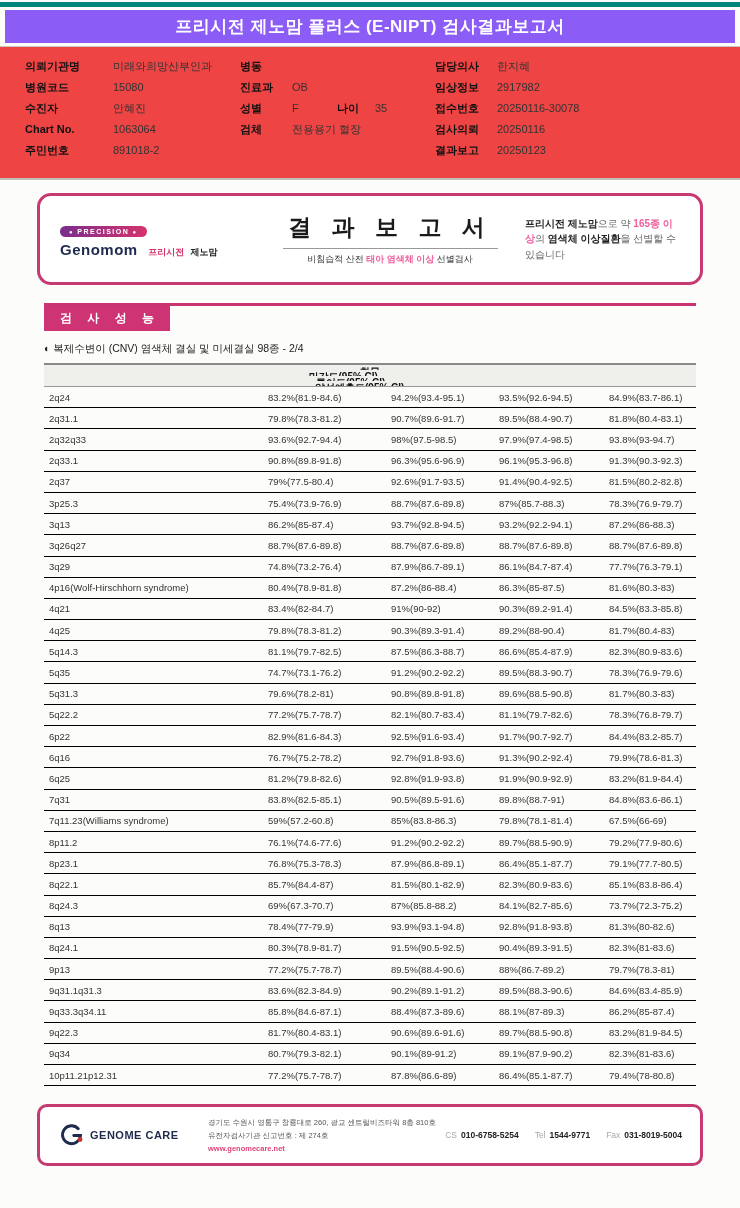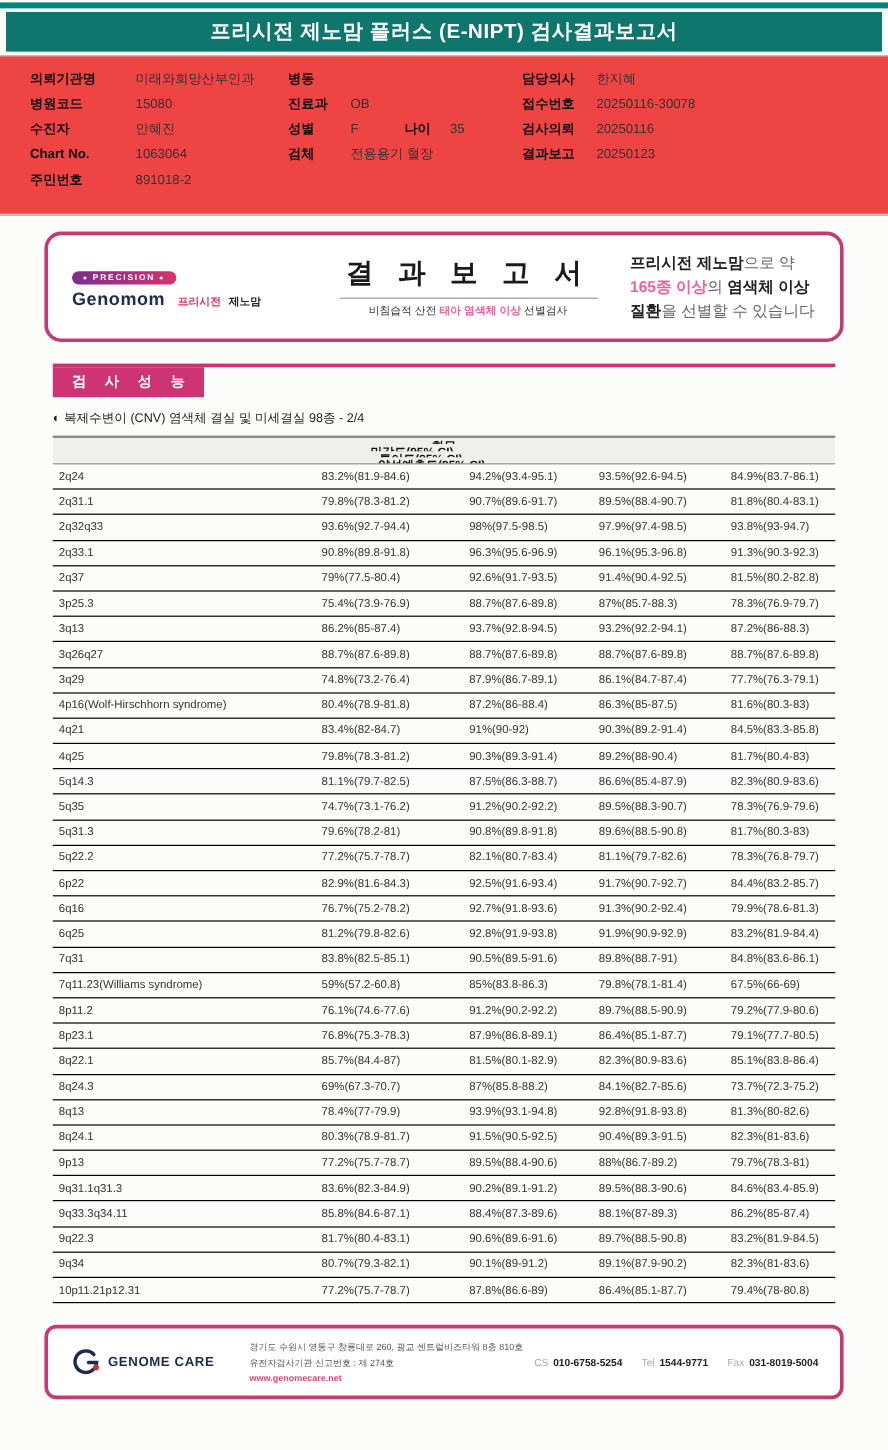--- a/index.html
+++ b/index.html
@@ -6,21 +6,21 @@
   html,body { margin:0; padding:0; }
   body {
     width:740px; height:1208px; overflow:hidden;
     background:#FCFCFA;
     font-family:"Liberation Sans", sans-serif;
     color:#222;
   }
   
   .top-line { height:5px; background:#00857C; margin:2px 0 3px 0; }
   .title-bar {
-    background:#0f766e; color:#fff; text-align:center;
+    background:#8b5cf6; color:#fff; text-align:center;
     font-size:17px; font-weight:bold; padding:5px 0; margin:0 5px;
     letter-spacing:0.5px;
   }
   .patient-box {
     margin-top:3px; background:#ef4444;
     border-top:1px solid #C8C8C0; border-bottom:2px solid #C0C0B8;
     padding:12px 0 14px 25px; display:flex;
   }
   .p-col1 { width:215px; }
   .p-col2 { width:195px; }
@@ -48,21 +48,21 @@
   .badge::before { content:"\25CF\00a0"; font-size:6px; }
   .badge::after  { content:"\00a0\25CF"; font-size:6px; }
   .brand-line { margin-top:3px; white-space:nowrap; }
   .brand-en { font-size:15px; font-weight:bold; color:#1E2B4F; letter-spacing:0.5px; }
   .brand-kr-pink { font-size:9px; font-weight:bold; color:#D6336C; margin-left:6px; }
   .brand-kr-dark { font-size:9px; font-weight:bold; color:#222; margin-left:2px; }
   .center-block { flex:1; text-align:center; }
   .report-title { font-size:23px; font-weight:bold; letter-spacing:7px; color:#1A1A1A; }
   .report-divider { width:215px; border-top:1px solid #999; margin:5px auto 4px auto; }
   .report-subtitle { font-size:9px; color:#333; }
-  .note-block { width:155px; font-size:13px; color:#666; line-height:1.55; text-align:left; }
+  .note-block { width:155px; font-size:10px; color:#666; line-height:1.55; text-align:left; }
   .seg-bold { font-weight:bold; color:#222; }
   .seg-pink { color:#F0609E; font-weight:bold; }
   
   .section-head { margin:18px 44px 0 44px; border-top:3px solid #C9336F; }
   .section-box {
     display:inline-block; background:#CE3474; color:#fff;
     font-size:12px; font-weight:bold; letter-spacing:6px;
     padding:4px 10px 4px 16px;
   }
   .table-note { margin:11px 44px 7px 44px; font-size:10.5px; color:#222; }
@@ -147,20 +147,24 @@
       </div>
       <div class="p-row">
         <span class="p-label">검체</span>
         <span class="p-value">전용용기 혈장</span>
       </div>
     </div>
   <div class="p-col3" id="patient-col3">
       <div class="p-row">
         <span class="p-label">담당의사</span>
         <span class="p-value">한지혜</span>
+      </div>
+      <div class="p-row">
+        <span class="p-label">임상정보</span>
+        <span class="p-value">2917982</span>
       </div>
       <div class="p-row">
         <span class="p-label">접수번호</span>
         <span class="p-value">20250116-30078</span>
       </div>
       <div class="p-row">
         <span class="p-label">검사의뢰</span>
         <span class="p-value">20250116</span>
       </div>
       <div class="p-row">

